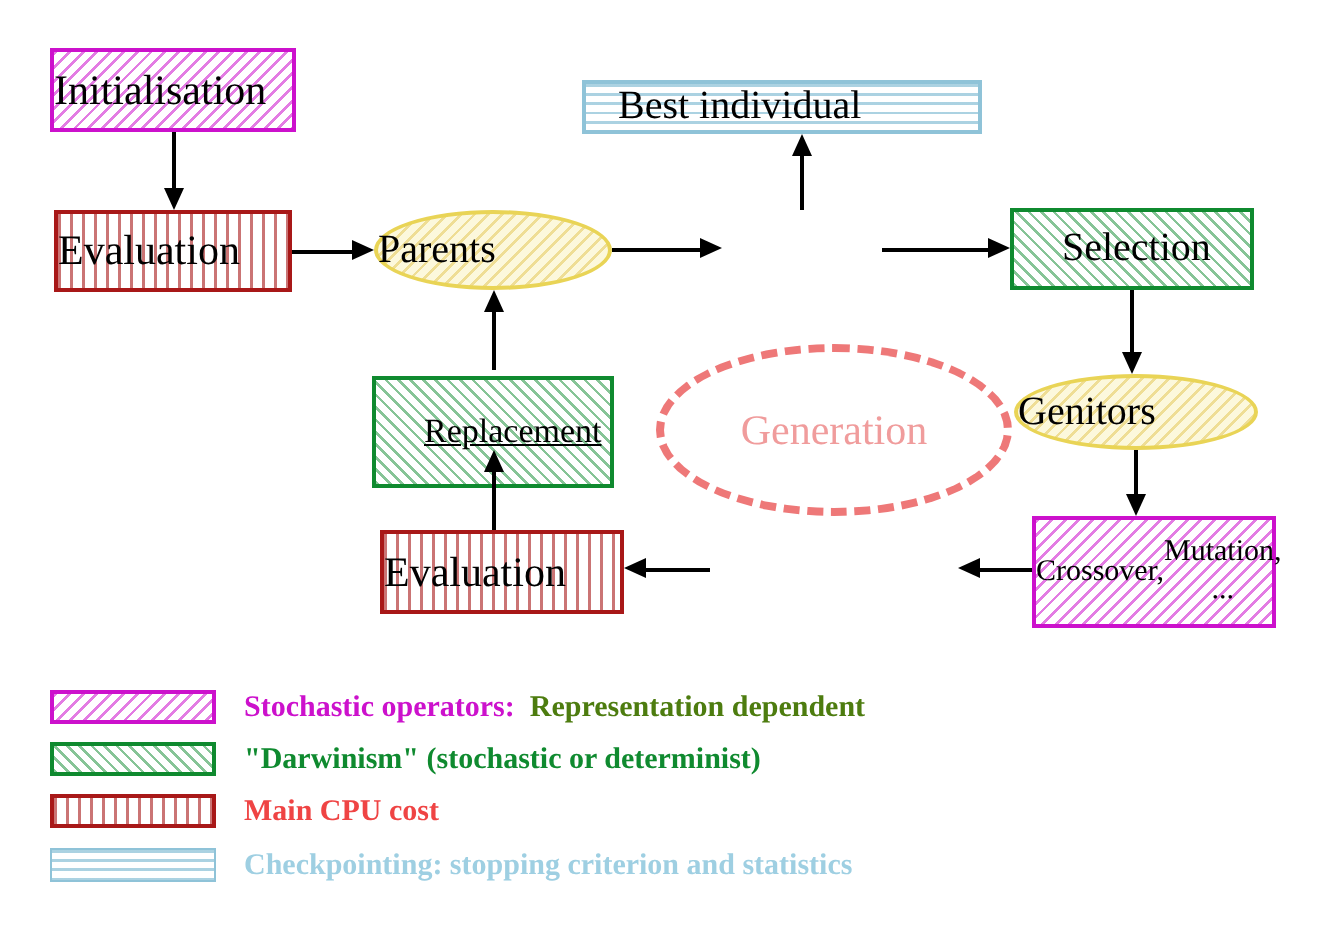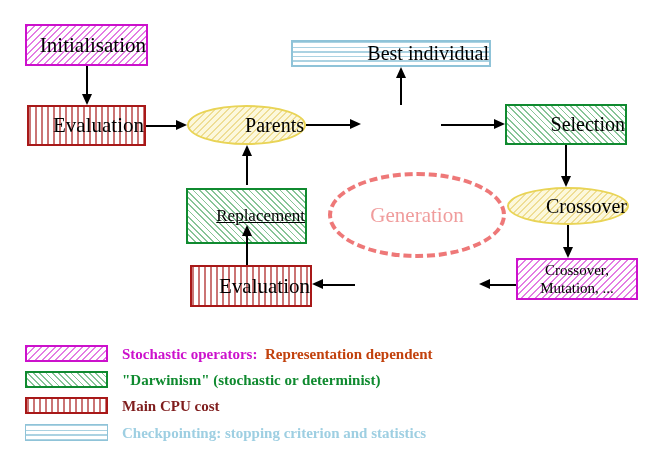--- a/index.html
+++ b/index.html
@@ -1,38 +1,39 @@
 <!DOCTYPE html>
 <html><head>
 <meta charset="utf-8">
 <style>
   html,body{margin:0;padding:0;background:#ffffff;}
   #canvas{
     position:relative;width:662px;height:471px;background:#ffffff;overflow:hidden;
     font-family:"Liberation Serif","DejaVu Serif",serif;
   }
-  .node{position:absolute;display:flex;align-items:center;justify-content:flex-end;
+  .node{position:absolute;display:flex;align-items:center;justify-content:flex-start;
         text-align:center;color:#000;box-sizing:border-box;}
   
   .hatch-magenta{
     border:2px solid #cc11cc;
     background:repeating-linear-gradient(135deg, rgba(204,17,204,0.55) 0 1.4px, rgba(255,255,255,0) 1.4px 4.8px);
   }
   .hatch-green{
     border:2px solid #0f8a2f;
     background:repeating-linear-gradient(45deg, rgba(15,138,47,0.5) 0 1.3px, rgba(255,255,255,0) 1.3px 4.4px);
     padding-left:24px;
   }
   .stripe-red{
     border:2px solid #a81818;
     background:repeating-linear-gradient(90deg, rgba(168,24,24,0.6) 0 1.7px, rgba(255,255,255,0) 1.7px 6px);
   }
   .stripe-cyan{
     border:2px solid #8fc3d8;
     background:repeating-linear-gradient(180deg, rgba(143,195,216,0.75) 0 1.4px, rgba(255,255,255,0) 1.4px 4.6px);
+    padding-left:16px;
   }
   .ellipse-yellow{
     border:2px solid #e9d456;border-radius:50%;
     background:#fcf8dc repeating-linear-gradient(135deg, rgba(228,200,90,0.55) 0 1.4px, rgba(255,255,255,0) 1.4px 4.8px);
   }
   .rounded{border-radius:11px;}
   .ellipse-dashed{
     position:absolute;border:4px dashed #ee7878;border-radius:50%;
     display:flex;align-items:center;justify-content:center;color:#f09c9c;
   }
@@ -41,22 +42,22 @@
   .line-v{position:absolute;width:2px;background:#000;}
   .head{position:absolute;width:0;height:0;}
   .head.right{border-top:5px solid transparent;border-bottom:5px solid transparent;border-left:11px solid #000;}
   .head.left {border-top:5px solid transparent;border-bottom:5px solid transparent;border-right:11px solid #000;}
   .head.up   {border-left:5px solid transparent;border-right:5px solid transparent;border-bottom:11px solid #000;}
   .head.down {border-left:5px solid transparent;border-right:5px solid transparent;border-top:11px solid #000;}
   
   .swatch{position:absolute;left:25px;width:83px;height:17px;box-sizing:border-box;}
   .legend-text{position:absolute;left:122px;font-size:15px;font-weight:bold;white-space:pre;
                font-family:"Liberation Serif","DejaVu Serif",serif;}
-  .t-magenta{color:#cc11cc;font-family:Liberation Serif, serif;} .t-gold{color:#c2410c;} .t-green{color:#0f8a2f;}
-  .t-red{color:#7f1d1d;} .t-cyan{color:#9ecfe2;}
+  .t-magenta{color:#cc11cc;font-family:Liberation Serif, serif;} .t-gold{color:#4d7c0f;} .t-green{color:#0f8a2f;}
+  .t-red{color:#ef4444;} .t-cyan{color:#9ecfe2;}
   .fs20{font-size:20px;} .fs21{font-size:21px;} .fs17{font-size:17px;} .fs15{font-size:15px;line-height:1.25;}
 </style>
 </head>
 <body>
 
 <div id="canvas">
 
   <div class="node hatch-magenta fs21" style="left:25px;top:24px;width:123px;height:42px;">
     <span>Initialisation</span>
   </div>
@@ -80,29 +81,29 @@
 
   <div class="node hatch-green fs17" style="left:186px;top:188px;width:121px;height:56px;text-decoration:underline;">
     <span>Replacement</span>
   </div>
 
   <div class="ellipse-dashed fs21" style="left:328px;top:172px;width:170px;height:78px;">
     <span>Generation</span>
   </div>
 
   <div class="node ellipse-yellow fs20" style="left:507px;top:187px;width:122px;height:38px;">
-    <span>Crossover</span>
+    <span>Genitors</span>
   </div>
 
   <div class="node stripe-red fs21" style="left:190px;top:265px;width:122px;height:42px;">
     <span>Evaluation</span>
   </div>
 
 
-  <div class="node hatch-magenta fs15" style="left:516px;top:258px;width:122px;height:42px;flex-direction:column;">
+  <div class="node hatch-magenta fs15" style="left:516px;top:258px;width:122px;height:56px;flex-direction:row;">
     <span>Crossover,</span>
     <span>Mutation, ...</span>
   </div>
 
   <div>
     <div class="line-v" style="left:86px;top:66px;height:28px;"></div>
     <div class="head down" style="left:82px;top:94px;"></div>
   </div>
   <div>
     <div class="line-h" style="left:146px;top:125px;width:30px;"></div>

